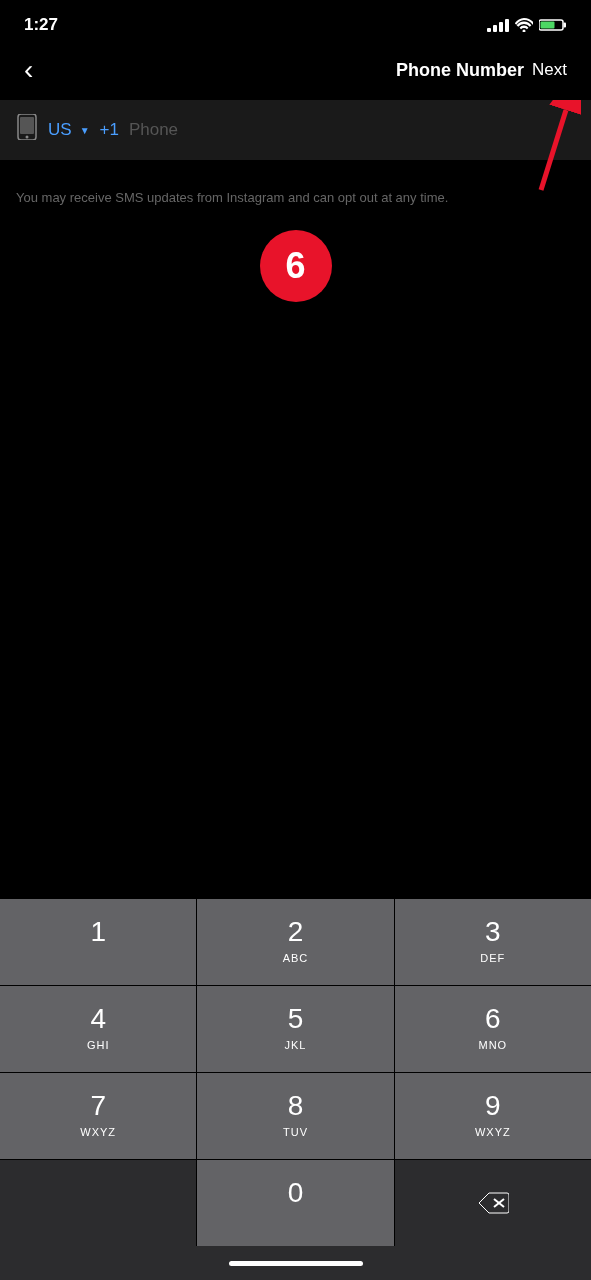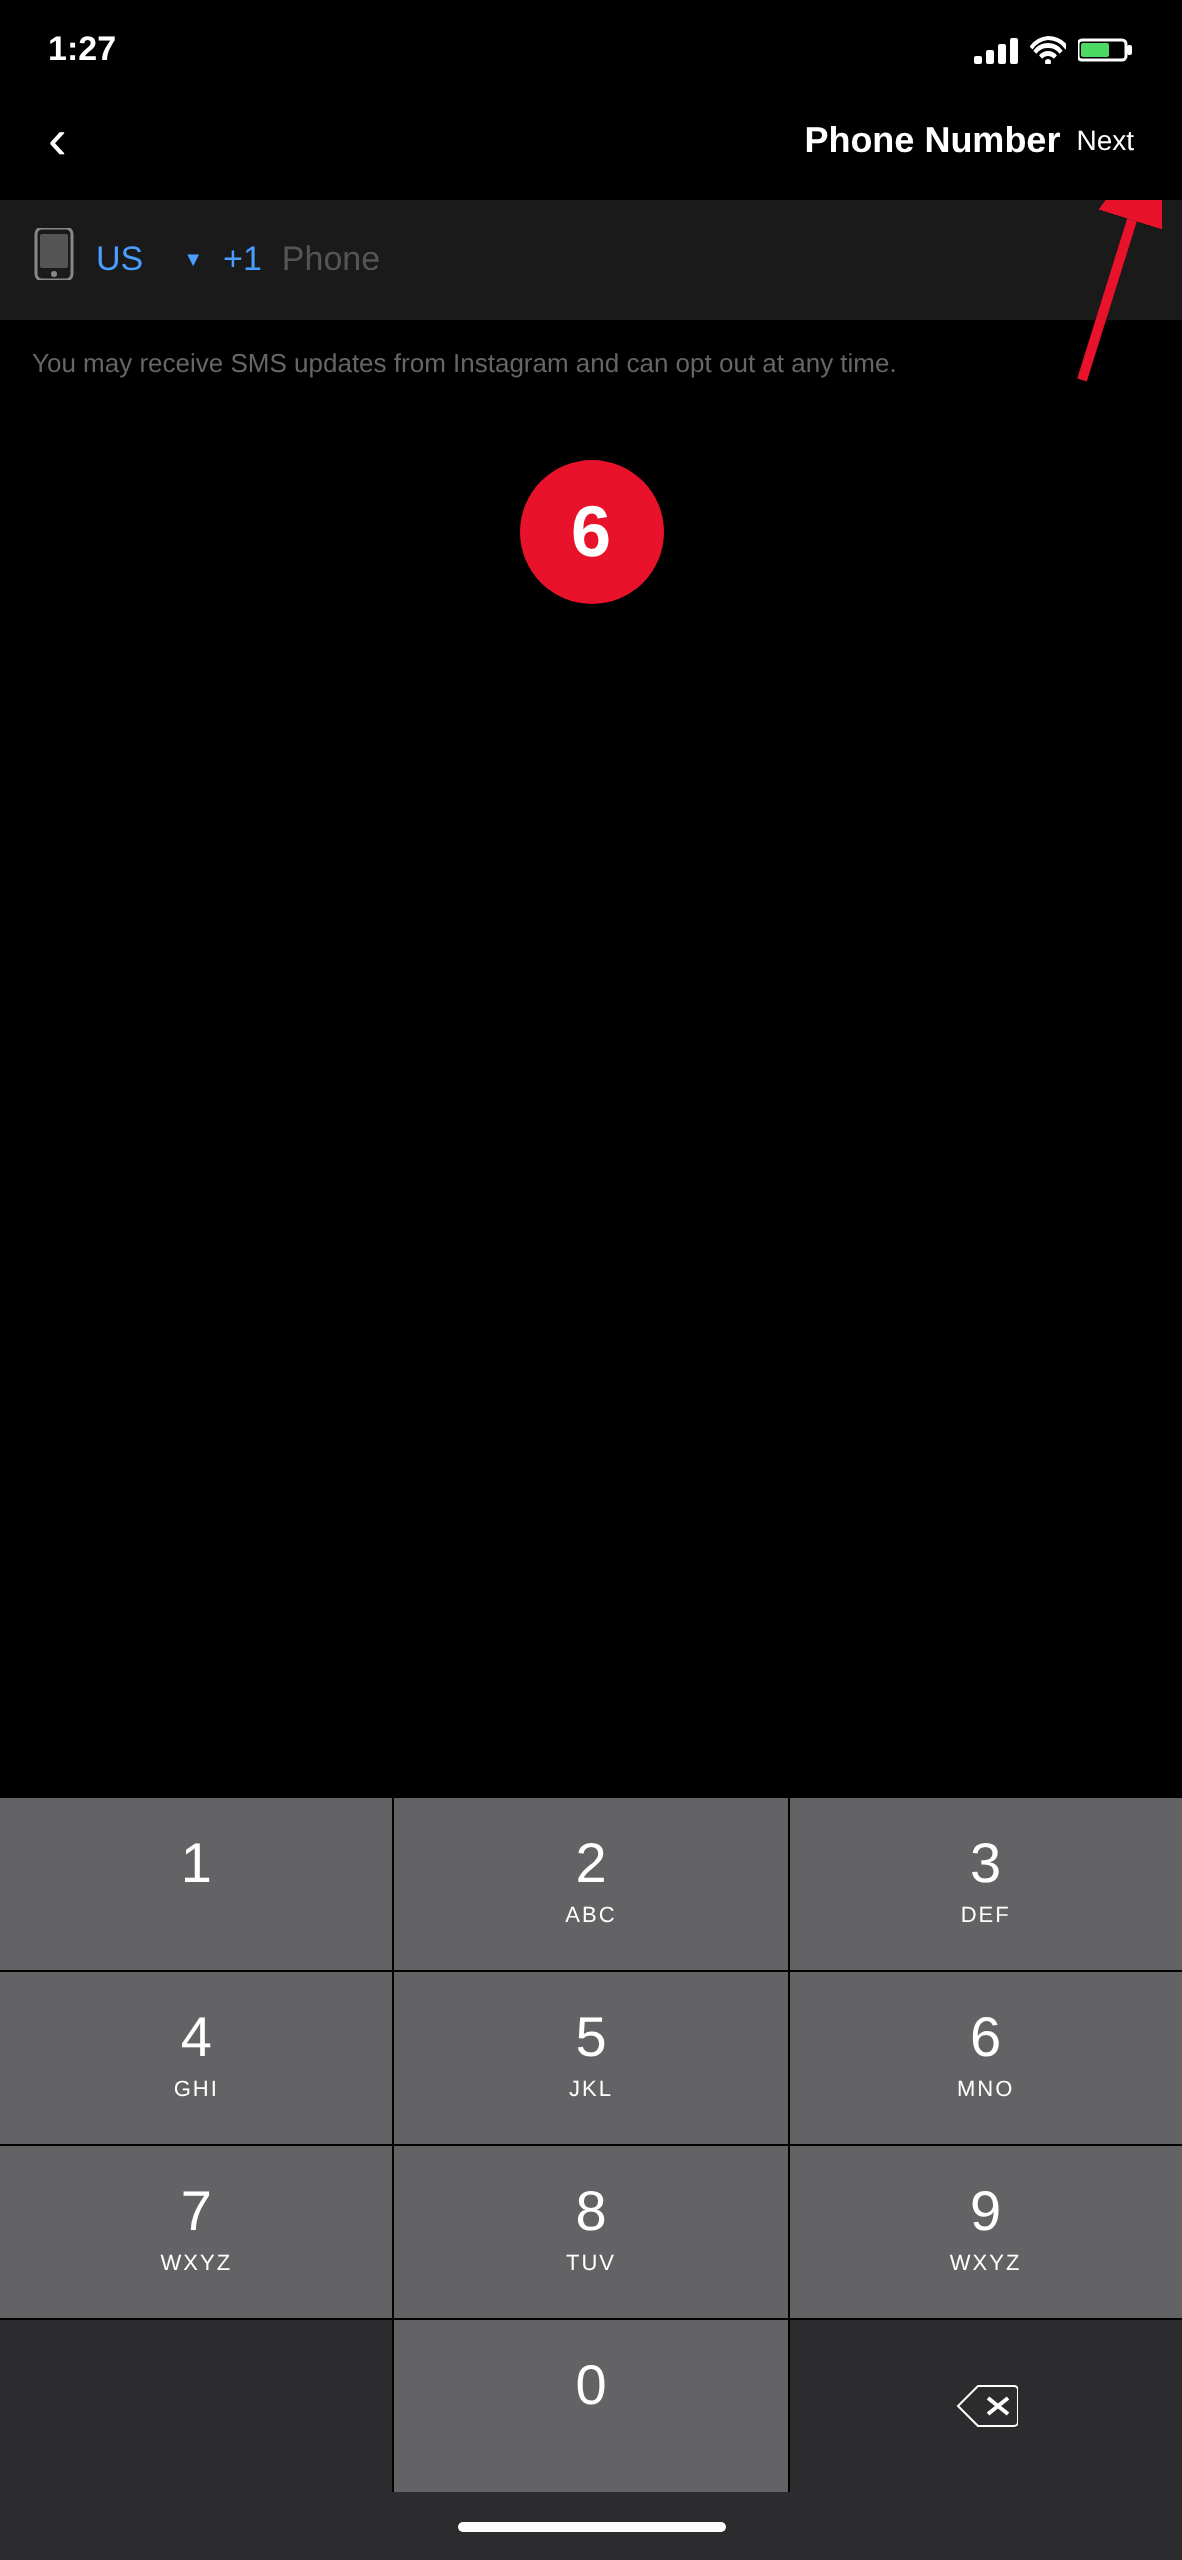--- a/index.html
+++ b/index.html
@@ -60,42 +60,42 @@
     }
     .nav-title {
       font-size: 18px;
       font-weight: 700;
       color: #fff;
       flex: 1;
       text-align: right;
     }
     .next-button {
       color: #fff;
-      font-size: 14px;
+      font-size: 17px;
       font-weight: 400;
       cursor: pointer;
       padding: 4px 8px;
     }
 
     
     .phone-input-area {
       background: #1a1a1a;
       padding: 14px 16px;
       display: flex;
       align-items: center;
       gap: 10px;
     }
     .phone-icon {
       color: #888;
       font-size: 22px;
     }
     .country-selector {
       display: flex;
       align-items: center;
-      gap: 20px;
+      gap: 8px;
       color: #4a9eff;
       font-size: 17px;
       font-weight: 500;
       cursor: pointer;
     }
     .country-arrow {
       font-size: 10px;
       color: #4a9eff;
     }
     .country-code {
@@ -111,21 +111,21 @@
       color: #fff;
       font-size: 17px;
       caret-color: #fff;
     }
     .phone-field::placeholder {
       color: #555;
     }
 
     
     .sms-info {
-      padding: 12px 16px;
+      padding: 28px 16px;
       color: #666;
       font-size: 13px;
       line-height: 1.5;
     }
 
     
     .annotation-overlay {
       position: absolute;
       top: 0;
       left: 0;

